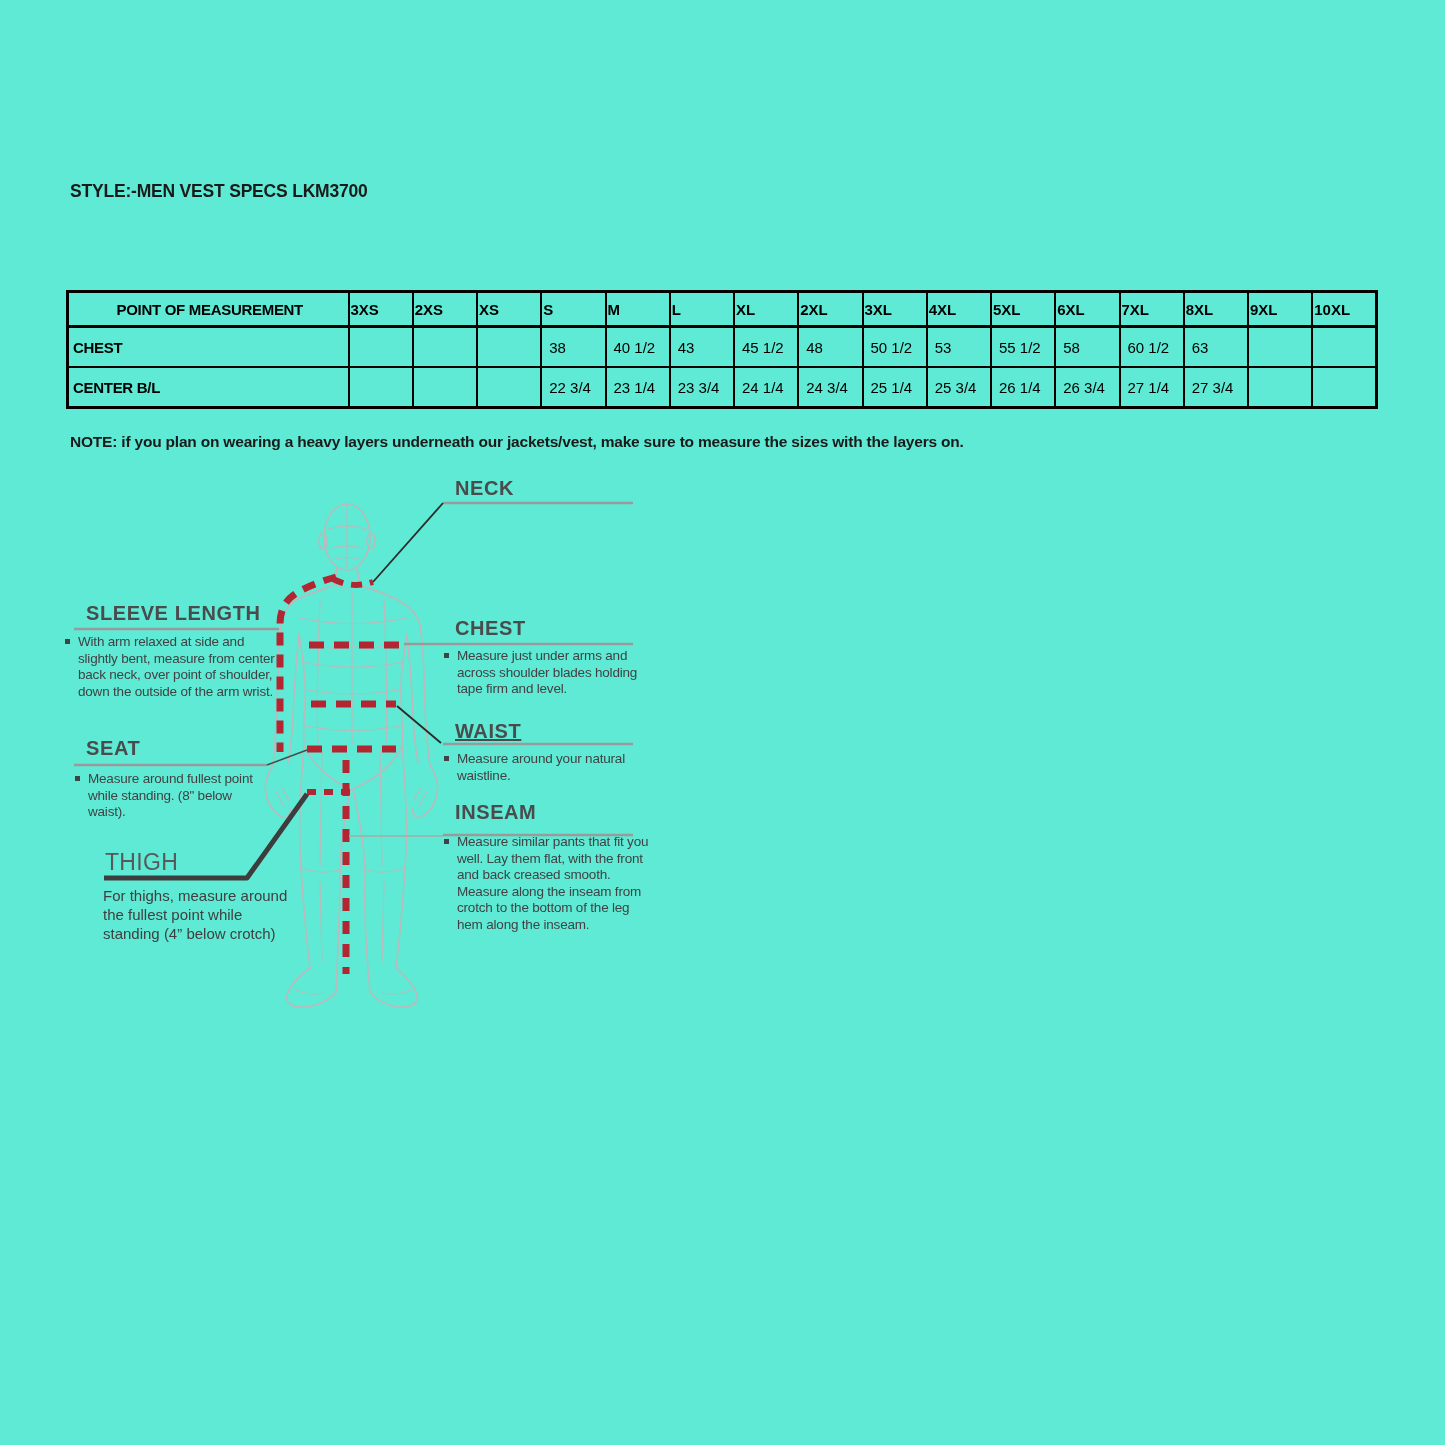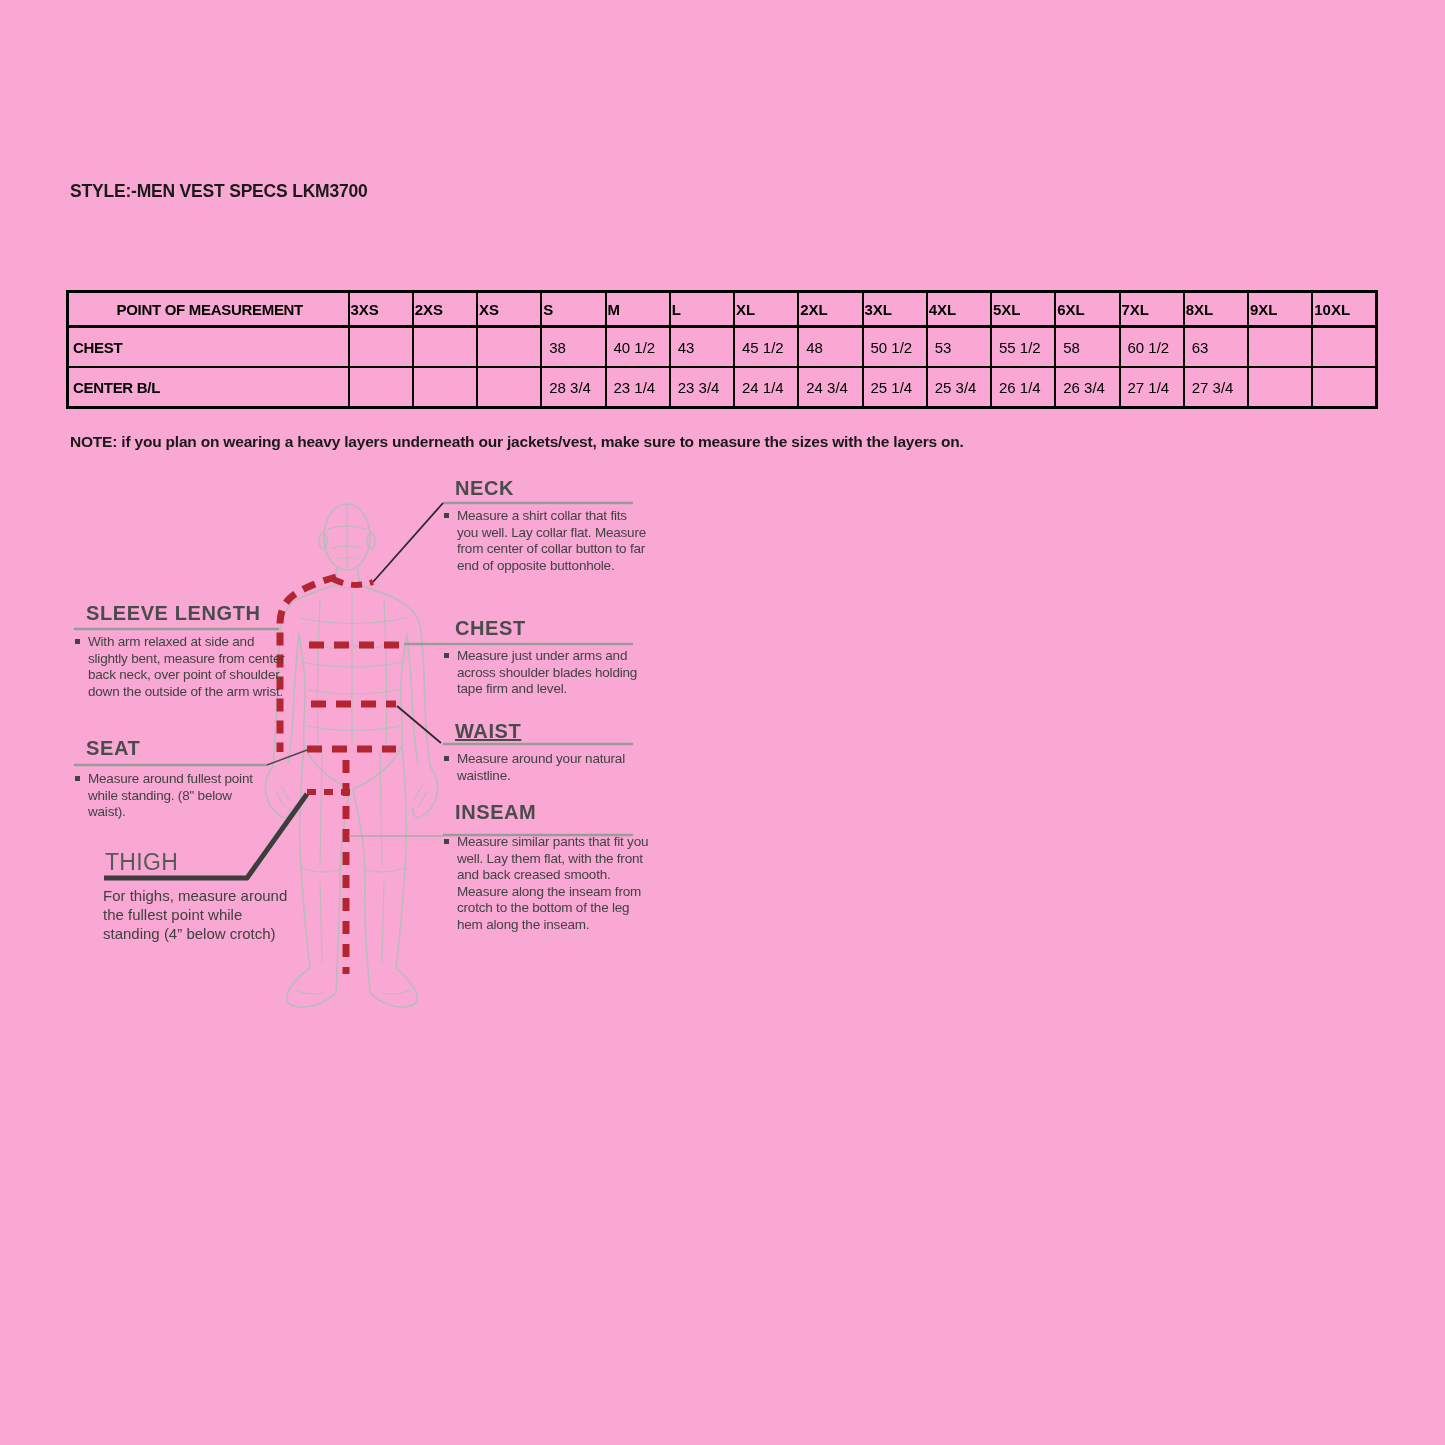--- a/index.html
+++ b/index.html
@@ -1,16 +1,16 @@
 <!DOCTYPE html>
 <html><head>
 <meta charset="utf-8">
 <style>
   html,body{margin:0;padding:0;background:#fff;}
-  .page{position:relative;width:1445px;height:1445px;background:#f9a8d4;overflow:hidden;
+  .page{position:relative;width:1445px;height:1445px;background:#5eead4;overflow:hidden;
         font-family:"Liberation Sans",sans-serif;color:#000;}
   .doc-title{position:absolute;left:70px;top:181px;font-size:17.5px;font-weight:bold;
              letter-spacing:-0.2px;color:#1a1a1a;}
   .note-line{position:absolute;left:70px;top:433px;font-size:15.5px;font-weight:bold;
              letter-spacing:-0.2px;color:#1a1a1a;}
 
   
   table.spec{position:absolute;left:66px;top:290px;width:1312px;border-collapse:collapse;
              table-layout:fixed;border:3px solid #000;}
   table.spec td,table.spec th{border:2px solid #000;font-size:15px;overflow:hidden;
@@ -93,21 +93,21 @@
       <td>60 1/2</td>
       <td>63</td>
       <td></td>
       <td></td>
     </tr>
     <tr class="datarow">
       <td class="rowlabel">CENTER B/L</td>
       <td></td>
       <td></td>
       <td></td>
-      <td>28 3/4</td>
+      <td>22 3/4</td>
       <td>23 1/4</td>
       <td>23 3/4</td>
       <td>24 1/4</td>
       <td>24 3/4</td>
       <td>25 1/4</td>
       <td>25 3/4</td>
       <td>26 1/4</td>
       <td>26 3/4</td>
       <td>27 1/4</td>
       <td>27 3/4</td>
@@ -190,27 +190,23 @@
       <path d="M 443 744 L 633 744" stroke="#9a9a9a" stroke-width="2.5"></path>
       <path d="M 74 765 L 267 765" stroke="#9a9a9a" stroke-width="2.5"></path>
       <path d="M 267 765 L 307 750" stroke="#4a4a4a" stroke-width="1.5"></path>
       <path d="M 349 836 L 443 836" stroke="#a8a8a8" stroke-width="1.5"></path>
       <path d="M 443 835 L 633 835" stroke="#9a9a9a" stroke-width="2.5"></path>
       <path d="M 104 878 L 247 878 L 307 794" stroke="#3d3d3d" stroke-width="5" stroke-linejoin="round"></path>
     </g>
   </svg>
 
   <div class="dg-title" style="left:455px;top:477px;">NECK</div>
-  <div class="dg-desc" style="left:443px;top:508px;width:192px;">
-    <span class="bullet"></span>
-    <span>Measure a shirt collar that fits you well. Lay collar flat. Measure from center of collar button to far end of opposite buttonhole.</span>
-  </div>
 
   <div class="dg-title" style="left:86px;top:602px;">SLEEVE LENGTH</div>
-  <div class="dg-desc" style="left:74px;top:634px;width:202px;">
+  <div class="dg-desc" style="left:64px;top:634px;width:202px;">
     <span class="bullet"></span>
     <span>With arm relaxed at side and slightly bent, measure from center back neck, over point of shoulder, down the outside of the arm wrist.</span>
   </div>
 
   <div class="dg-title" style="left:455px;top:617px;">CHEST</div>
   <div class="dg-desc" style="left:443px;top:648px;width:196px;">
     <span class="bullet"></span>
     <span>Measure just under arms and across shoulder blades holding tape firm and level.</span>
   </div>
 

